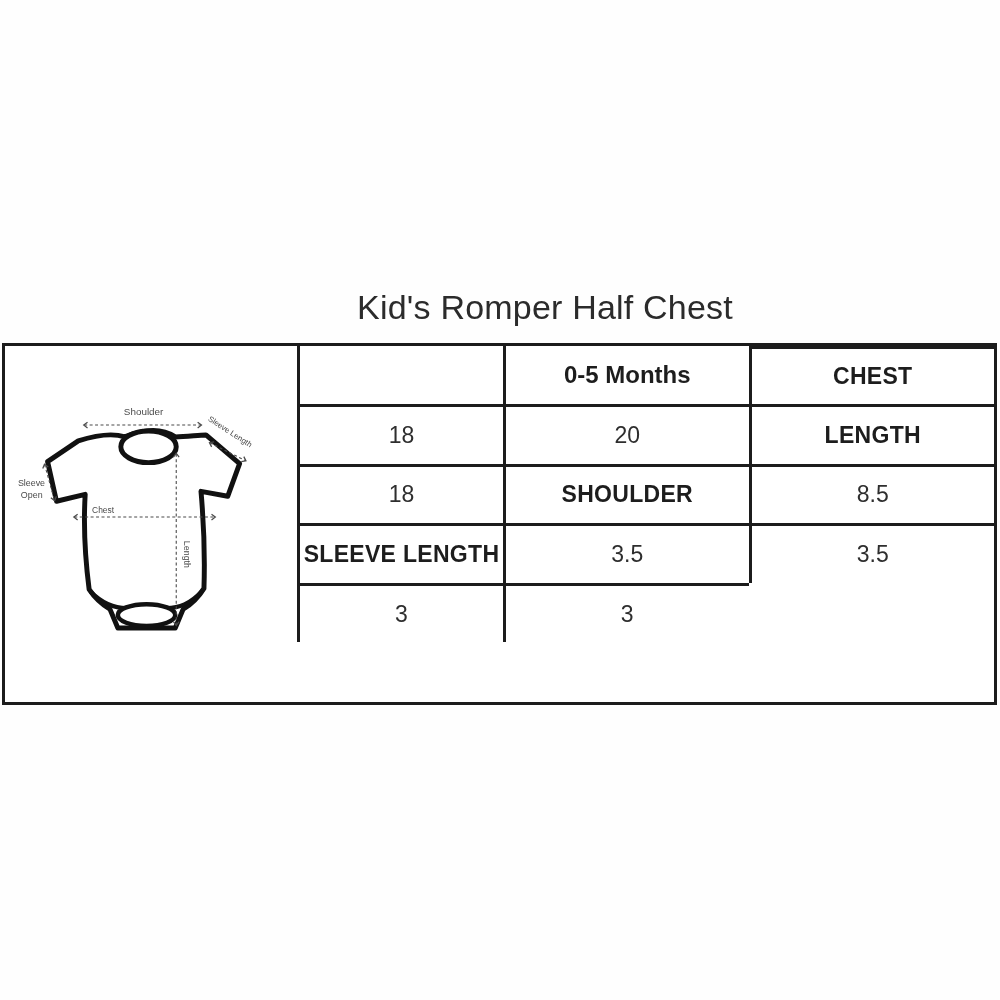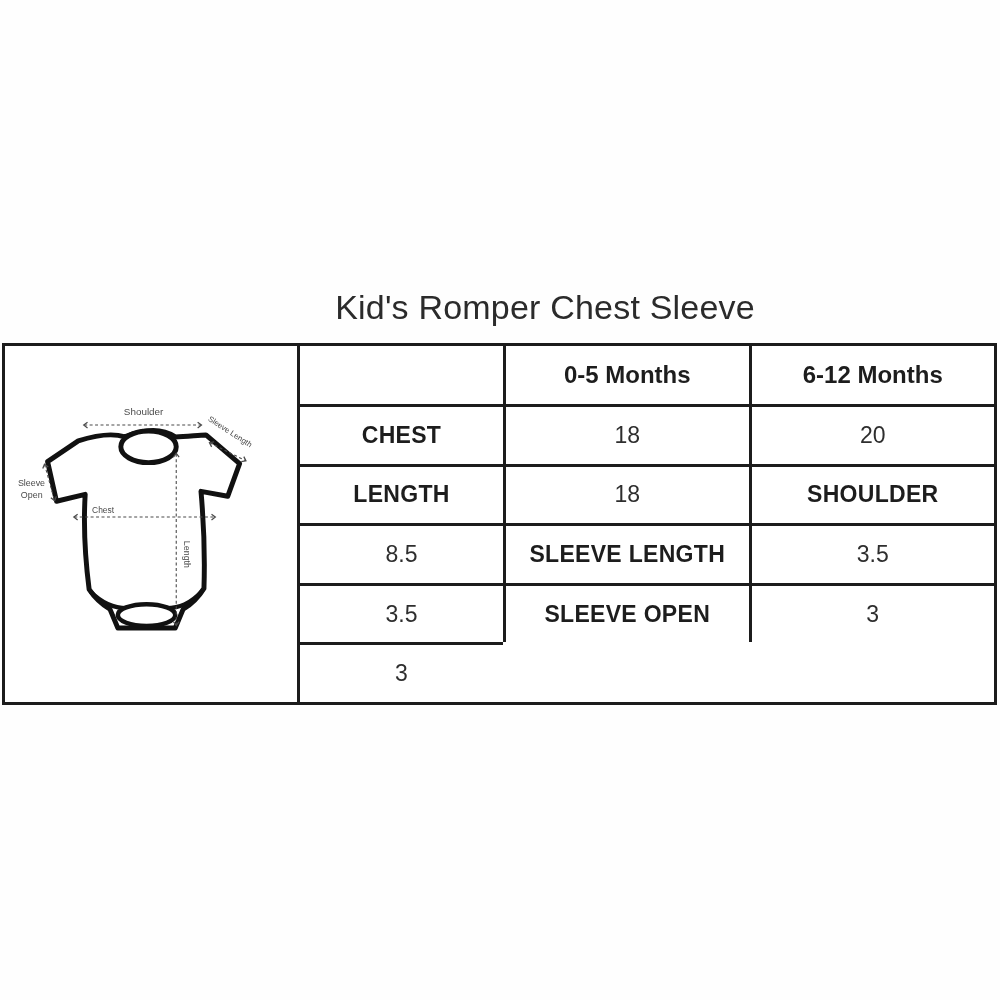--- a/index.html
+++ b/index.html
@@ -34,21 +34,21 @@
   .hdr{font-size:24px;font-weight:700;color:#1d1d1d;}
   .rowlabel{font-size:23px;font-weight:700;color:#1d1d1d;letter-spacing:0.3px;}
   .val{font-size:23px;font-weight:400;color:#2e2e2e;}
   svg text{font-family:"Liberation Sans", sans-serif;fill:#4a4a4a;}
 </style>
 </head>
 <body>
 
 <div class="page">
 
-  <div class="title">Kid's Romper Chest Sleeve</div>
+  <div class="title">Kid's Romper Half Chest</div>
 
   <div class="chart-box">
 
     <div class="cell diagram-cell">
       <svg width="289" height="356" viewBox="0 0 292 358">
         <defs>
           <marker id="arrow" viewBox="0 0 8 8" refX="5.5" refY="4" markerWidth="7" markerHeight="7" orient="auto-start-reverse">
             <path d="M2,1 L6,4 L2,7" fill="none" stroke="#4a4a4a" stroke-width="1.3"></path>
           </marker>
         </defs>
@@ -94,34 +94,32 @@
 
         <g>
           <line x1="171" y1="108" x2="171" y2="281" stroke="#4a4a4a" stroke-width="1.1" stroke-dasharray="3 2.5" marker-start="url(#arrow)" marker-end="url(#arrow)"></line>
           <text x="179" y="196" font-size="9" transform="rotate(90 179 196)">Length</text>
         </g>
       </svg>
     </div>
 
     <div class="cell bl"></div>
     <div class="cell bl hdr">0-5 Months</div>
-    <div class="cell bl hdr">6-12 Months</div>
 
     <div class="cell bl bt rowlabel">CHEST</div>
     <div class="cell bl bt val">18</div>
     <div class="cell bl bt val">20</div>
 
     <div class="cell bl bt rowlabel">LENGTH</div>
     <div class="cell bl bt val">18</div>
 
     <div class="cell bl bt rowlabel">SHOULDER</div>
     <div class="cell bl bt val">8.5</div>
 
     <div class="cell bl bt rowlabel">SLEEVE LENGTH</div>
     <div class="cell bl bt val">3.5</div>
     <div class="cell bl bt val">3.5</div>
 
-    <div class="cell bl bt rowlabel">SLEEVE OPEN</div>
     <div class="cell bl bt val">3</div>
     <div class="cell bl bt val">3</div>
 
   </div>
 </div>
 
 </body></html>

